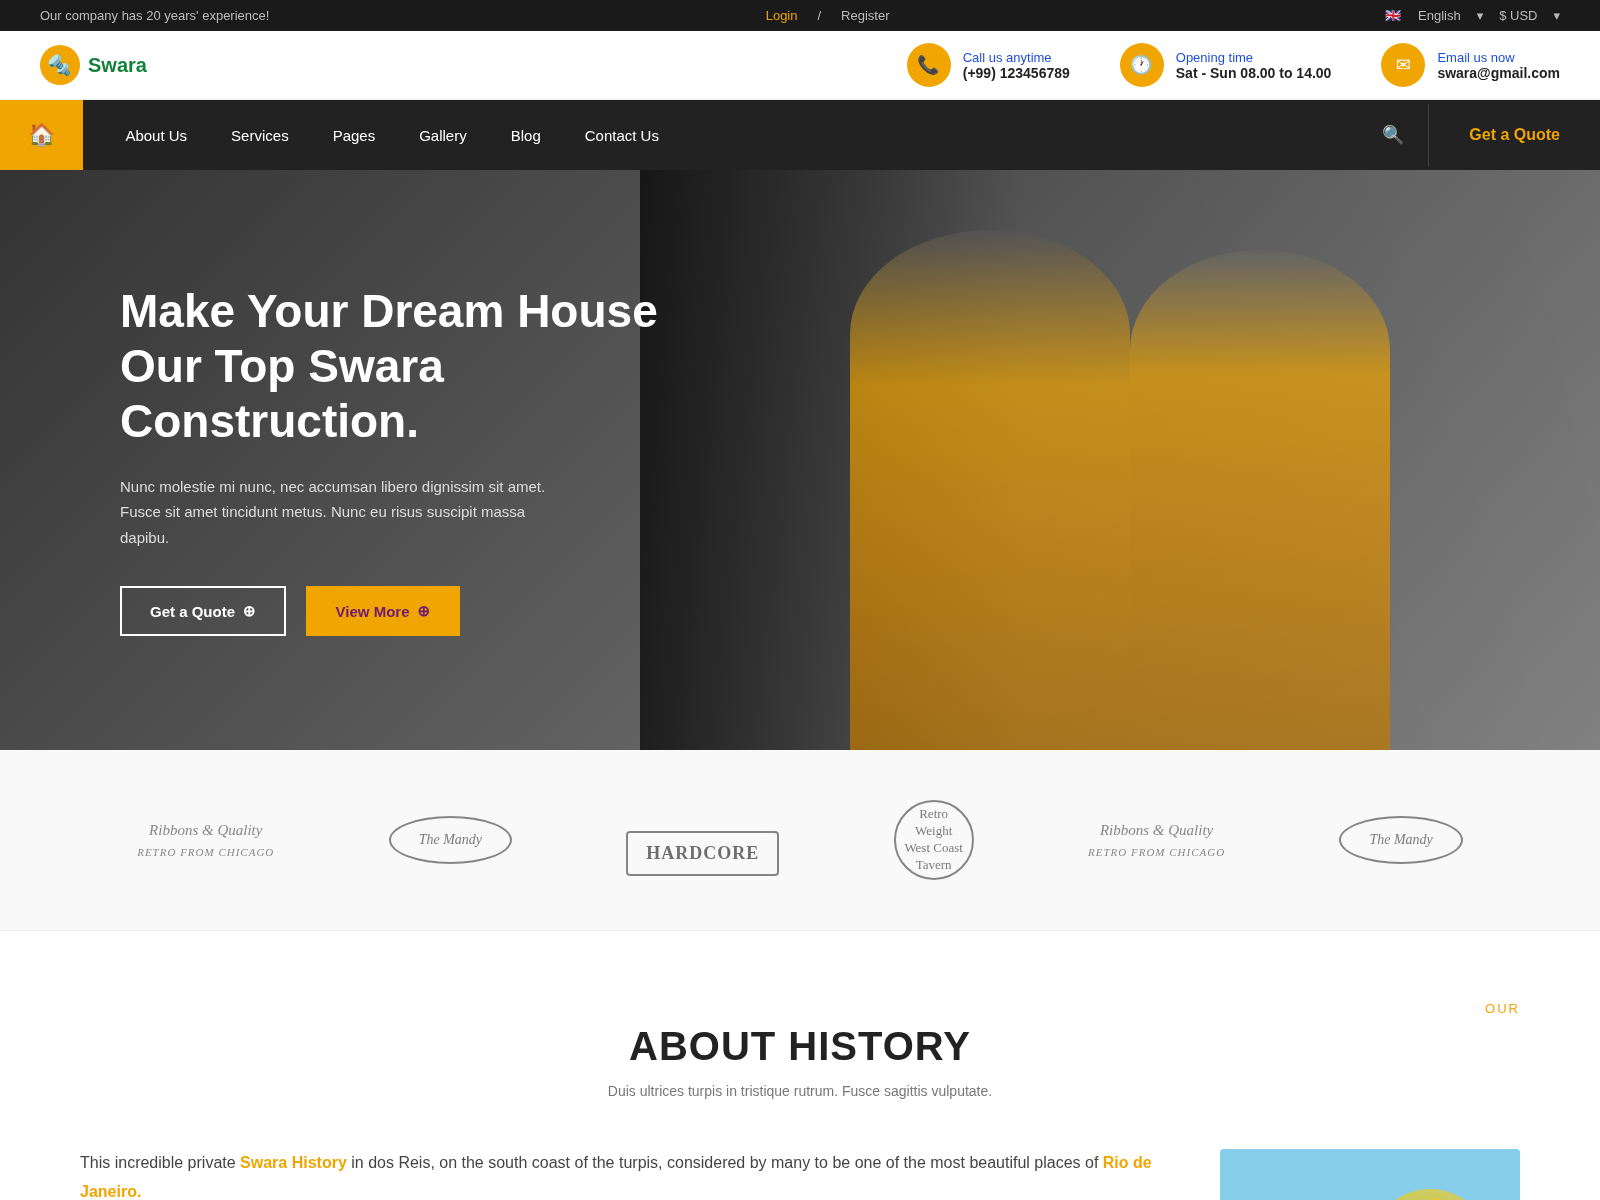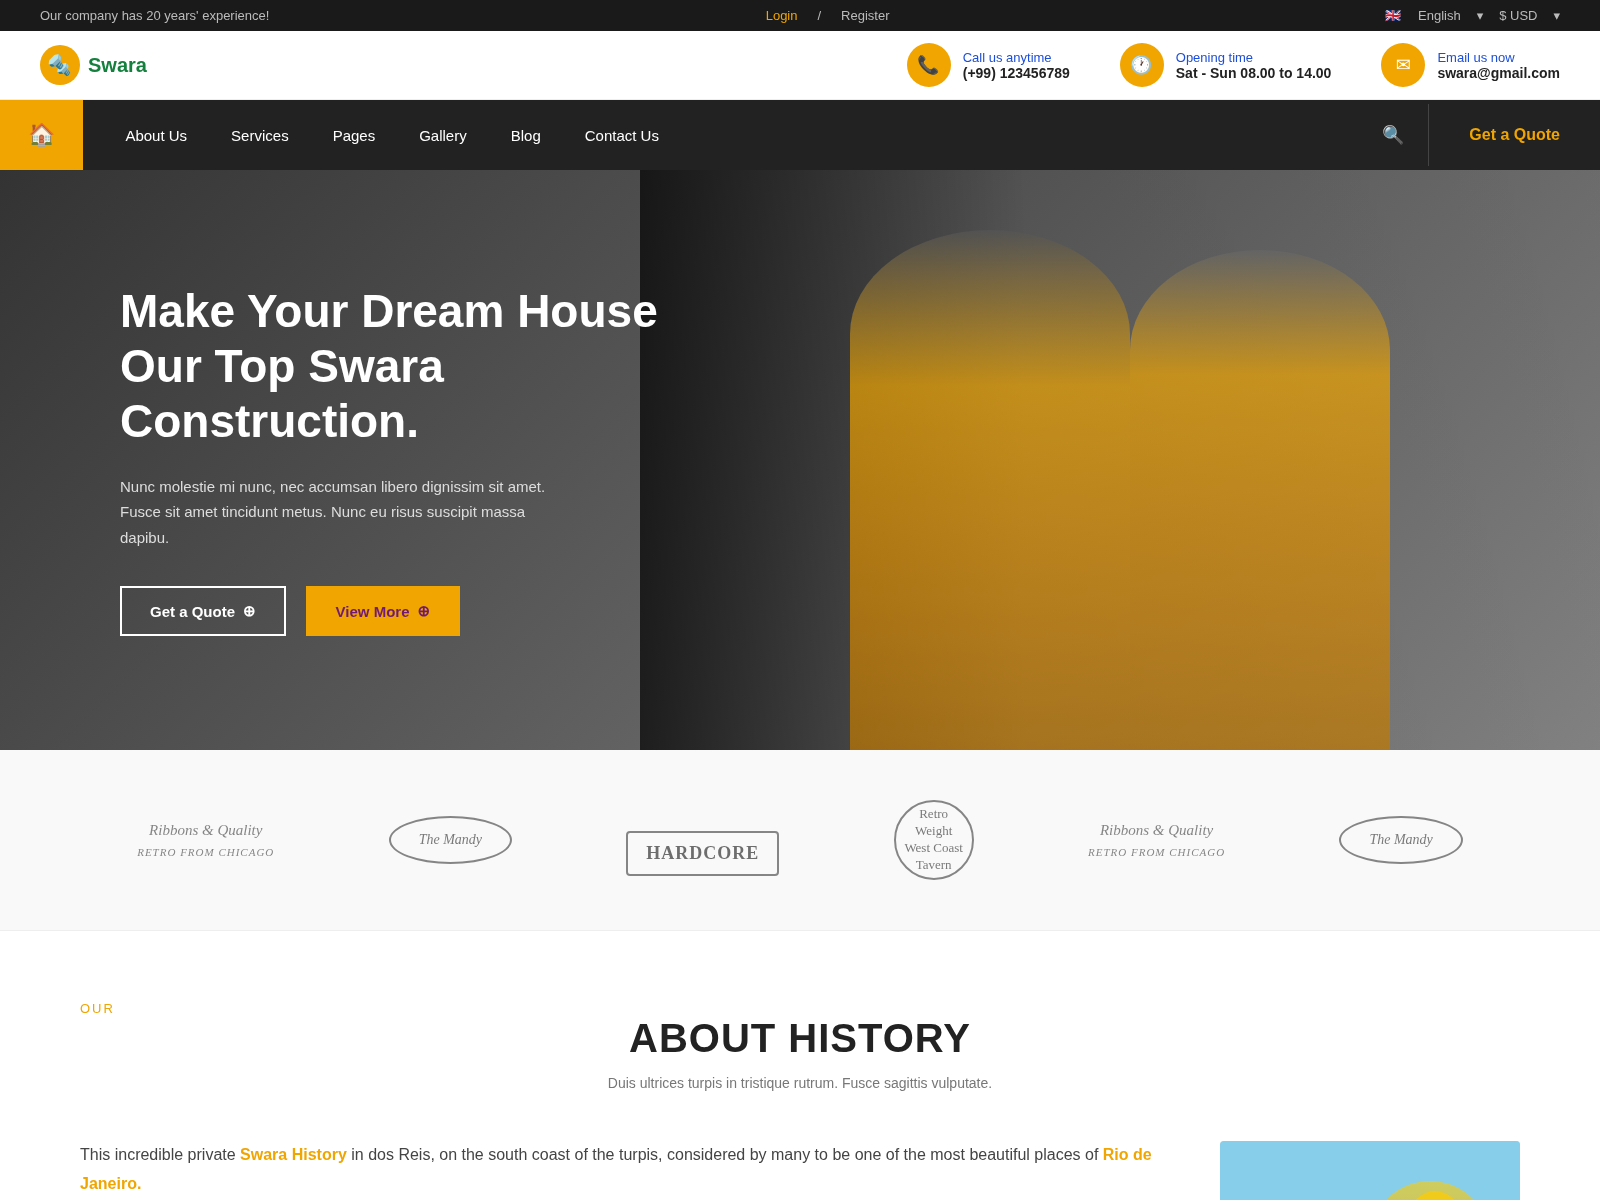--- a/index.html
+++ b/index.html
@@ -233,25 +233,26 @@
       color: #555;
       text-align: center;
     }
 
     
     .about-section {
       padding: 70px 80px 60px;
       background: #fff;
     }
     .section-label {
-      text-align: left;
+      text-align: right;
       font-size: 13px;
       color: #f0a500;
       text-transform: uppercase;
       letter-spacing: 2px;
+      margin-bottom: 8px;
     }
     .section-title {
       text-align: center;
       font-size: 40px;
       font-weight: 900;
       color: #222;
       text-transform: uppercase;
       letter-spacing: 1px;
       margin-bottom: 14px;
     }

